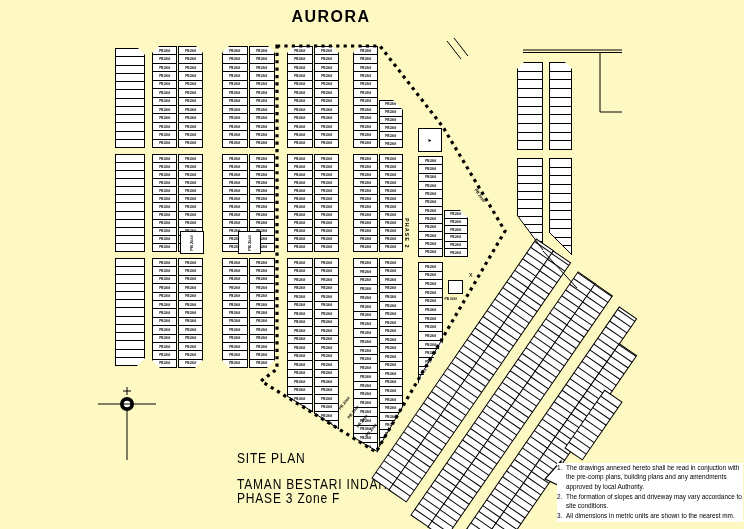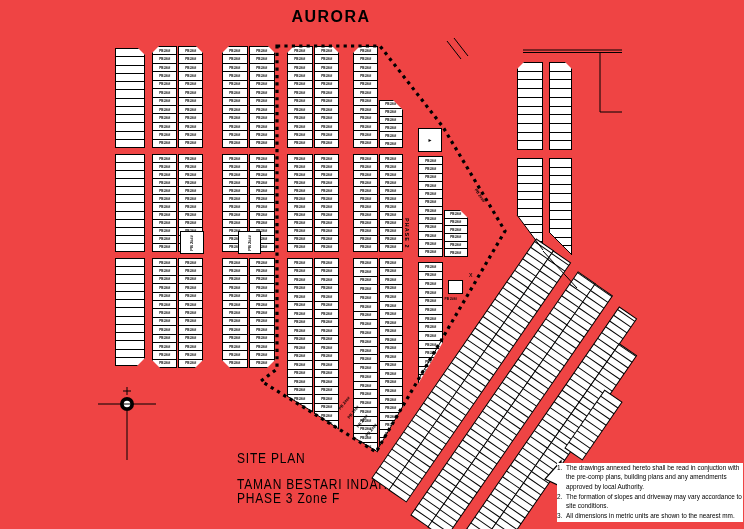--- a/index.html
+++ b/index.html
@@ -1,16 +1,16 @@
 <!DOCTYPE html>
 <html><head>
 <meta charset="utf-8">
 <style>
   html,body{margin:0;padding:0;background:#fff;}
-  #canvas{position:relative;width:744px;height:529px;background:#ef4444;overflow:hidden;
+  #canvas{position:relative;width:744px;height:529px;background:#fef9c3;overflow:hidden;
           font-family:"Liberation Sans",sans-serif;color:#000;}
   #title{position:absolute;left:266px;top:8px;width:130px;text-align:center;
          font-size:16px;font-weight:bold;letter-spacing:1.5px;}
   .tb{position:absolute;left:237px;white-space:nowrap;font-size:15px;letter-spacing:1px;
       transform:scaleX(0.8);transform-origin:left top;}
   #tb1{top:449px;}
   #tb2{top:475px;}
   #tb3{top:489px;}
   #notes{position:absolute;left:557px;top:463px;width:186px;font-size:6.4px;line-height:1.45;
          background:#fff;z-index:10;}

